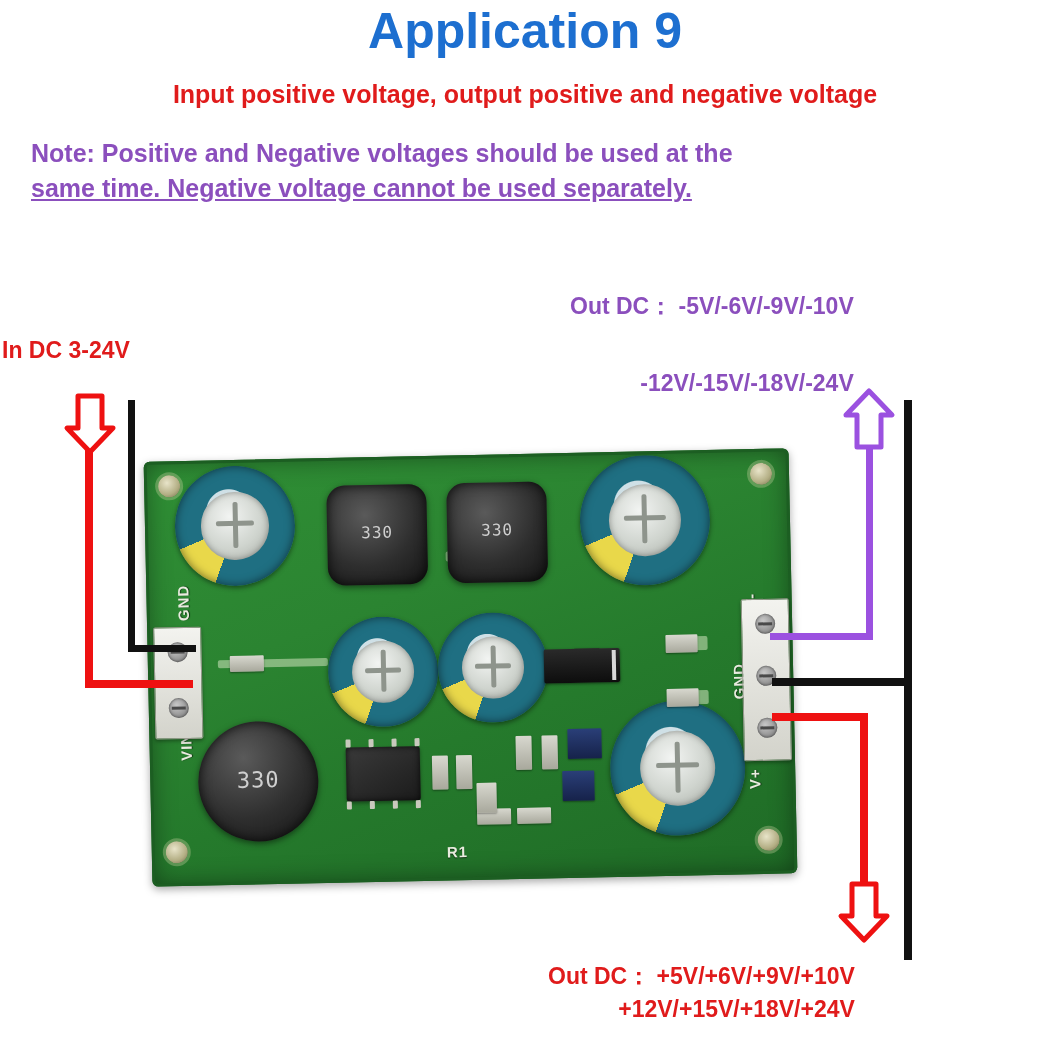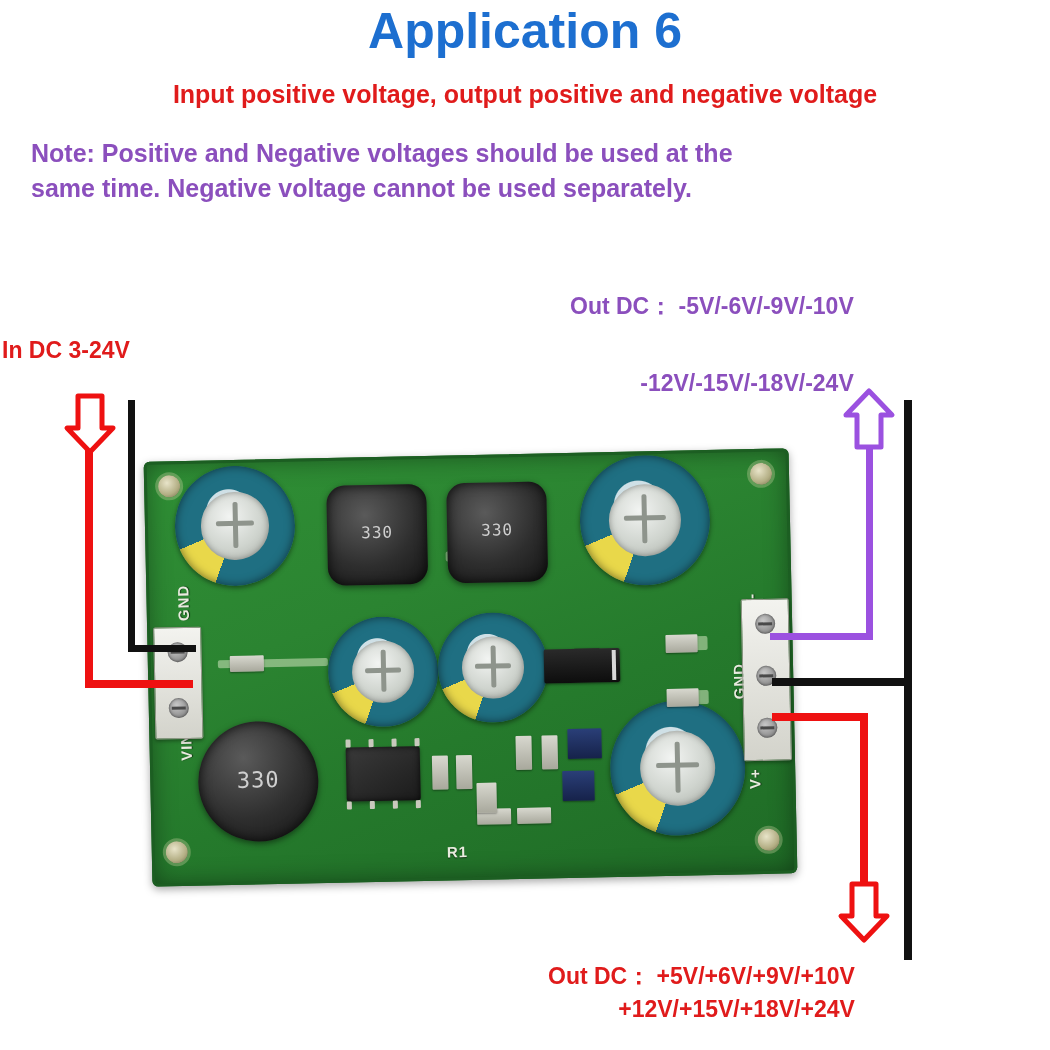--- a/index.html
+++ b/index.html
@@ -46,21 +46,21 @@
     position: absolute;
     top: 136px;
     left: 22px;
     width: 1010px;
     font-size: 25px;
     font-weight: bold;
     color: #8b4fbd;
     line-height: 1.38;
     margin-left: 9px;
   }
-  .note .line2 { display: block; }
+  .note .line2 { display: block; text-decoration: underline; }
 
   
   .lbl {
     position: absolute;
     font-weight: bold;
     white-space: nowrap;
   }
   .lbl-in {
     top: 337px;
     left: 2px;
@@ -247,21 +247,21 @@
     letter-spacing: 1px;
     text-shadow: 0 1px 1px rgba(0,0,0,.6);
   }
   .silktext.rot { transform: rotate(-90deg); transform-origin: left top; }
 </style>
 </head>
 <body>
 
 <div id="stage">
 
-  <div class="title">Application 6</div>
+  <div class="title">Application 9</div>
   <div class="subtitle">Input positive voltage, output positive and negative voltage</div>
   <div class="note">
     <span>Note: Positive and Negative voltages should be used at the</span>
     <span class="line2">same time. Negative voltage cannot be used separately.</span>
   </div>
 
   <div class="lbl lbl-in">In DC 3-24V</div>
 
   <div class="lbl lbl-outneg">
     <span>Out DC： -5V/-6V/-9V/-10V</span>

